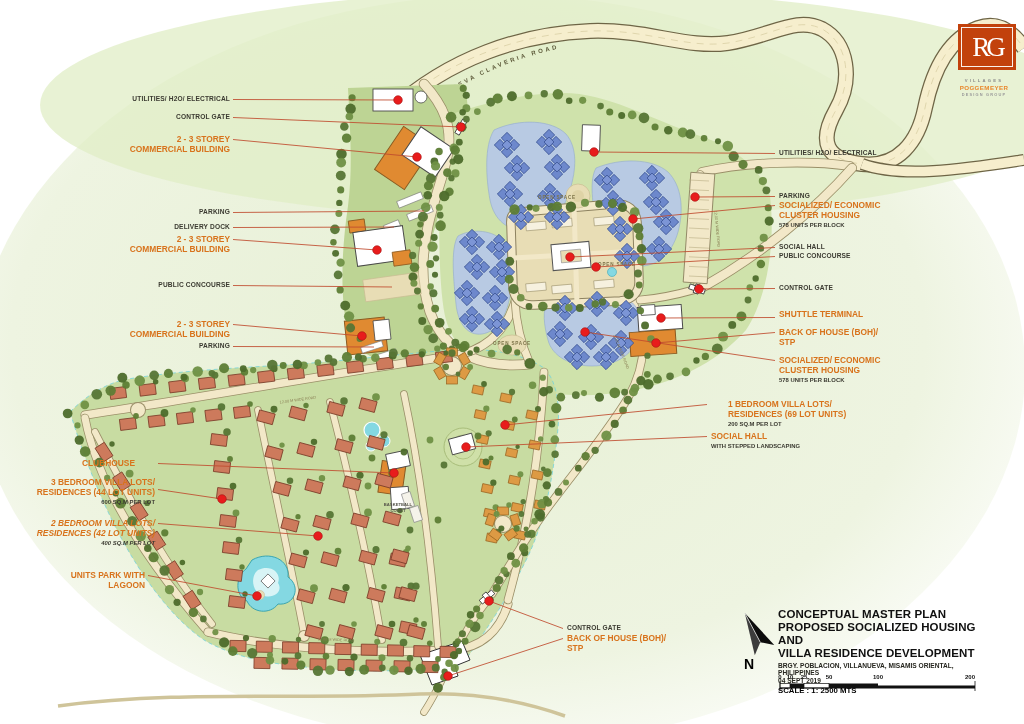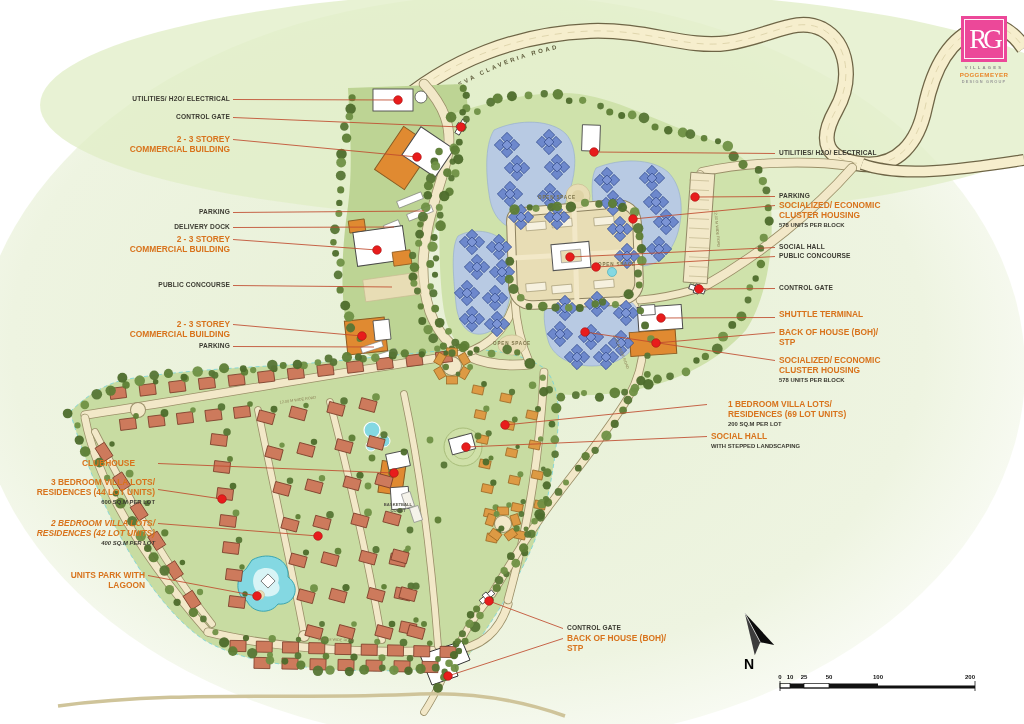--- a/index.html
+++ b/index.html
@@ -11,21 +11,21 @@
   .lbl{position:absolute;white-space:nowrap;line-height:1.16}
   .lbl.plain{font-size:6.6px;font-weight:700;color:#3b3a31;letter-spacing:.15px}
   .lbl.accent{font-size:8.4px;font-weight:700;color:#d8731c}
   .lbl .sub{font-size:5.9px;font-weight:700;color:#3b3a31;margin-top:1px}
   .titleblock{position:absolute;left:778px;top:608px;width:216px}
   .tb-title{font-size:11.5px;font-weight:700;color:#101010;line-height:1.13;letter-spacing:.1px}
   .tb-addr{font-size:6.6px;font-weight:700;color:#26261f;margin-top:2px}
   .tb-date{font-size:6.6px;font-weight:700;color:#26261f;margin-top:1px}
   .tb-scale{font-size:7.8px;font-weight:700;color:#000;margin-top:2px}
   .logo{position:absolute;left:958px;top:16px;width:52px;text-align:center}
-  .logo-box{width:46px;height:46px;background:#ec4899;position:relative;margin:0 auto}
+  .logo-box{width:58px;height:46px;background:#c2410c;position:relative;margin:8px auto}
   .logo-box::after{content:"";position:absolute;inset:3px;border:1px solid rgba(255,255,255,.92)}
   .logo-rg{position:absolute;inset:0;display:flex;align-items:center;justify-content:center;
            color:#fff;font-family:"Liberation Serif",serif;font-size:27px;line-height:1;letter-spacing:-4px}
   .logo-l1{font-size:4.2px;letter-spacing:2.2px;color:#8a8a8a;margin-top:3px;font-weight:700}
   .logo-l2{font-size:6.2px;font-weight:700;color:#e9882c;letter-spacing:.4px;margin-top:1px}
   .logo-l3{font-size:3.9px;letter-spacing:1.2px;color:#999;margin-top:1px;font-weight:700}
 </style>
 </head>
 <body>
 
@@ -1024,20 +1024,28 @@
         </div>
         <div class="lbl plain" style="top: 624px; left: 567px;">
           <div>CONTROL GATE</div>
         </div>
         <div class="lbl accent" style="top: 634px; left: 567px;">
           <div>BACK OF HOUSE (BOH)/</div>
           <div>STP</div>
         </div>
       </div>
 
+  <div class="titleblock">
+    <div class="tb-title">CONCEPTUAL MASTER PLAN</div>
+    <div class="tb-title">PROPOSED SOCIALIZED HOUSING AND</div>
+    <div class="tb-title">VILLA RESIDENCE DEVELOPMENT</div>
+    <div class="tb-addr">BRGY. POBLACION, VILLANUEVA, MISAMIS ORIENTAL, PHILIPPINES</div>
+    <div class="tb-date">04 SEPT 2019</div>
+    <div class="tb-scale">SCALE : 1: 2500 MTS</div>
+  </div>
 
   <div class="logo">
     <div class="logo-box">
       <div class="logo-rg">RG</div>
     </div>
     <div class="logo-l1">VILLAGES</div>
     <div class="logo-l2">POGGEMEYER</div>
     <div class="logo-l3">DESIGN GROUP</div>
   </div>
 </div>

